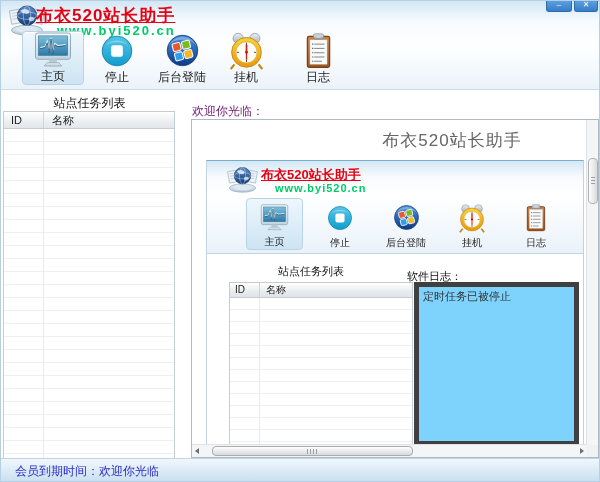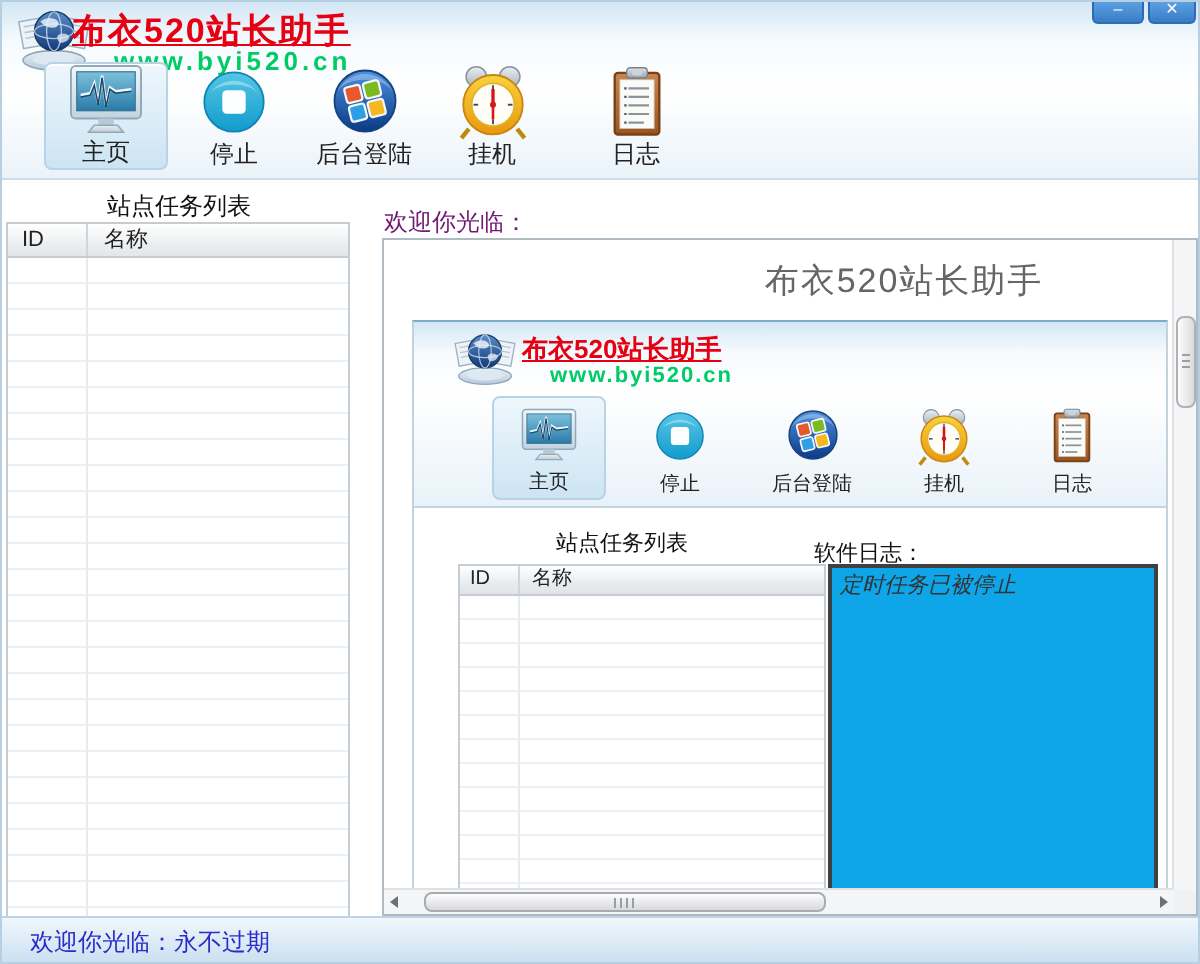--- a/index.html
+++ b/index.html
@@ -86,23 +86,23 @@
   .e-table{position:absolute;left:22px;top:121px;width:184px;height:164px;background:#fff;
     border:1px solid #c4cdd4;box-sizing:border-box;}
   .e-th{height:14px;background:linear-gradient(180deg,#ffffff,#e9ecef 60%,#e0e4e8);
     border-bottom:1px solid #c6ccd2;display:flex;font-size:10px;color:#222;line-height:14px;}
   .e-th-id{width:30px;padding-left:5px;border-right:1px solid #d0d5da;box-sizing:border-box;}
   .e-th-name{padding-left:6px;}
   .e-tbody{position:absolute;left:0;top:15px;right:0;bottom:0;
     background-image:linear-gradient(90deg,transparent 0 29px,#e7ebee 29px 30px,transparent 30px),
       repeating-linear-gradient(180deg,transparent 0 11px,#edf0f3 11px 12px);}
   .e-log-label{position:absolute;left:200px;top:108px;font-size:11px;color:#111;}
-  .e-log-box{position:absolute;left:207px;top:121px;width:165px;height:164px;background:#0ea5e9;
-    border:2px solid #404040;box-sizing:border-box;font-size:11px;color:#333;
-    padding:2px 4px;line-height:14px;font-style:italic;}
+  .e-log-box{position:absolute;left:207px;top:121px;width:165px;height:164px;background:#7dd3fc;
+    border:5px solid #404040;box-sizing:border-box;font-size:11px;color:#333;
+    padding:2px 4px;line-height:14px;}
   
   .statusbar{position:absolute;left:0;bottom:0;width:100%;height:23px;
     background:linear-gradient(180deg,#f0f7fc,#cbe0f1);border-top:1px solid #bdd4e8;
     font-size:12px;color:#2b2bc8;box-sizing:border-box;}
   .sb-member{position:absolute;left:14px;top:4px;white-space:nowrap;}
   .sb-collected{position:absolute;left:361px;top:4px;white-space:nowrap;}
   .sb-updated{position:absolute;right:8px;top:4px;white-space:nowrap;}
   .defs-holder{position:absolute;width:0;height:0;overflow:hidden;}
 </style>
 </head>
@@ -396,16 +396,16 @@
         <span class="h-grip"></span>
       </div>
       <div class="h-arrow right">
           <span></span>
         </div>
     </div>
     <div class="sb-corner"></div>
   </div>
 
   <div class="statusbar">
-    <span class="sb-member">欢迎你光临：永不过期</span>
+    <span class="sb-member">会员到期时间：欢迎你光临</span>
   </div>
 
 </div>
 
 </body></html>

